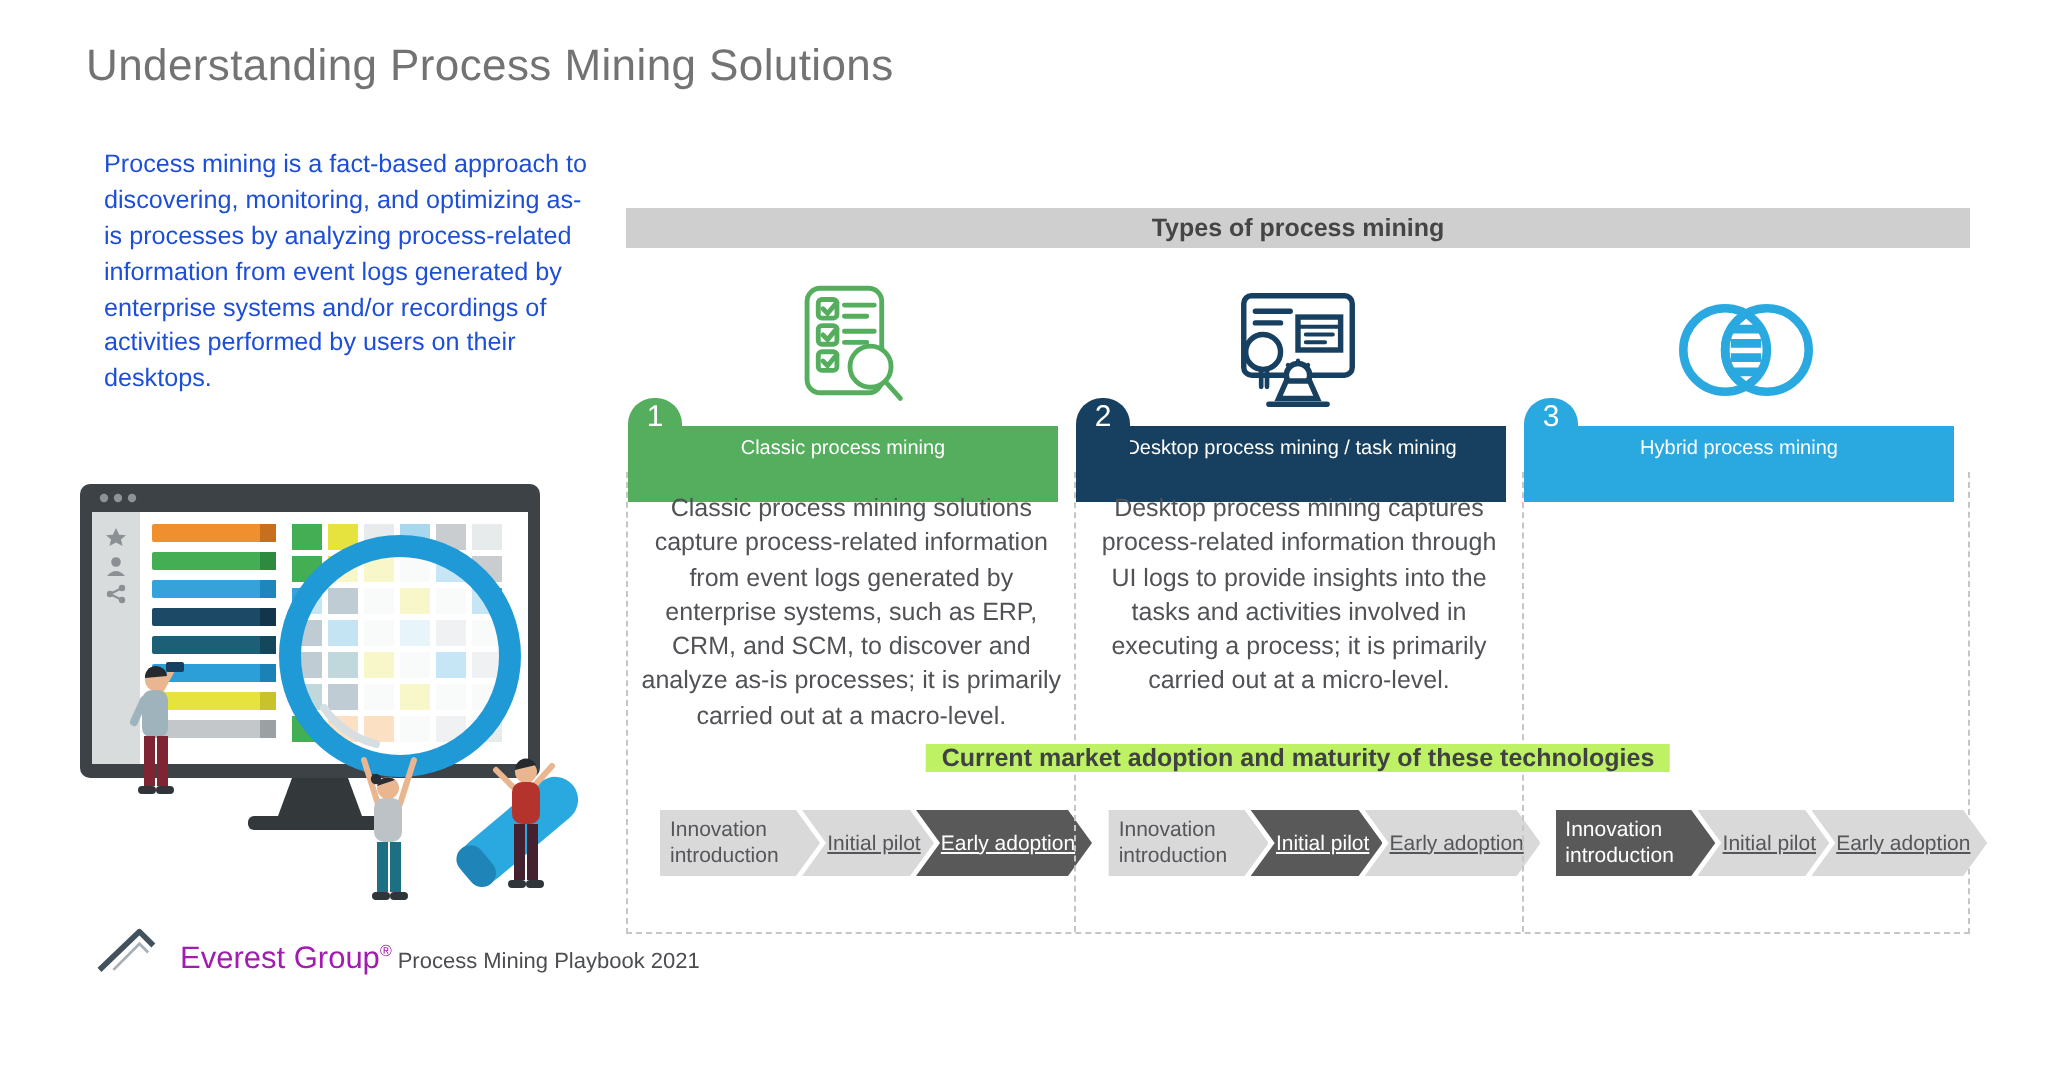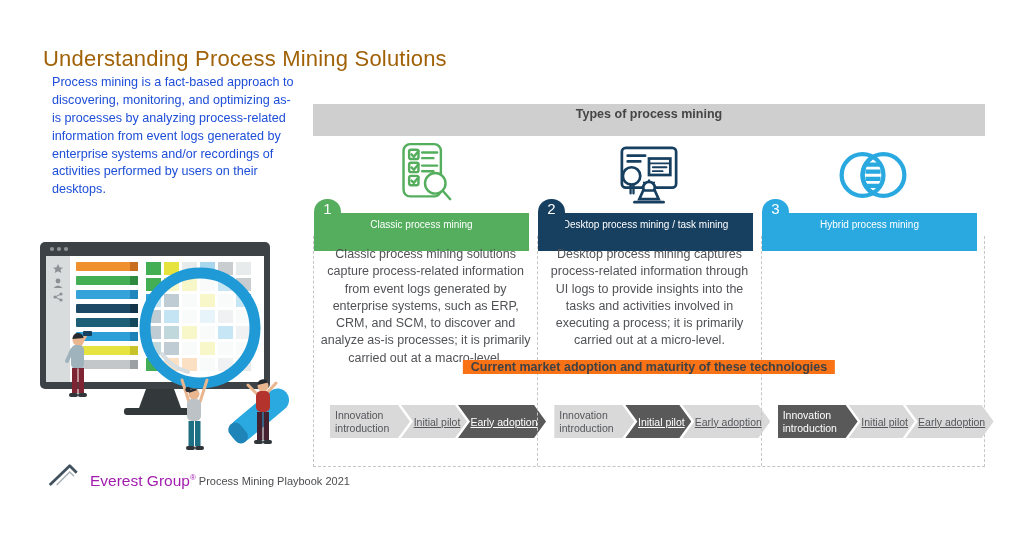--- a/index.html
+++ b/index.html
@@ -1,32 +1,32 @@
 <!DOCTYPE html>
 <html lang="en"><head>
 <meta charset="utf-8">
 <style>
   html,body{margin:0;padding:0;background:#ffffff;}
   body{width:1024px;height:535px;position:relative;overflow:hidden;
        font-family:"Liberation Sans","DejaVu Sans",sans-serif;color:#54565a;}
 
   
-  .page-title{position:absolute;left:43px;top:46px;font-size:22px;font-weight:400;
-              color:#a16207;letter-spacing:.2px;}
+  .page-title{position:absolute;left:43px;top:20px;font-size:22px;font-weight:400;
+              color:#737373;letter-spacing:.2px;}
   .intro{position:absolute;left:52px;top:74px;width:242px;font-size:12.6px;
          line-height:1.42;color:#1d4ed8;}
   .illustration{position:absolute;left:28px;top:236px;width:272px;height:216px;}
   .logo-row{position:absolute;left:48px;top:461px;display:flex;align-items:flex-end;}
   .logo-mark{width:40px;height:27px;margin-right:2px;}
   .brand{font-size:15.5px;color:#a21caf;line-height:1;}
   .brand sup{font-size:8px;}
   .caption{font-size:11px;color:#4b4d50;margin-left:3px;padding-bottom:1px;}
 
   
-  .panel-header{position:absolute;left:313px;top:104px;width:672px;height:32px;
+  .panel-header{position:absolute;left:313px;top:104px;width:672px;height:20px;
                 background:#cfcfcf;text-align:center;font-size:12.5px;font-weight:700;
                 color:#454545;line-height:20px;}
   .icons-row{position:absolute;left:313px;top:134px;width:672px;height:76px;
              display:grid;grid-template-columns:1fr 1fr 1fr;align-items:end;
              justify-items:center;}
   .bars-row{position:absolute;left:313px;top:213px;width:672px;height:23px;
             display:grid;grid-template-columns:1fr 1fr 1fr;}
   .bar-cell{position:relative;}
   .type-bar{height:38px;margin:0 8px 0 1px;color:#fff;font-size:10px;
             text-align:center;line-height:23px;white-space:nowrap;}
@@ -38,22 +38,22 @@
   .c-hybrid{background:#2aa9e0;}
 
   .panel-body{position:absolute;left:313px;top:236px;width:672px;height:231px;
               border-left:1px dashed #c6c6c6;border-right:1px dashed #c6c6c6;
               border-bottom:1px dashed #c6c6c6;display:grid;
               grid-template-columns:1fr 1fr 1fr;box-sizing:border-box;}
   .col-body{position:relative;box-sizing:border-box;}
   .col-body + .col-body{border-left:1px dashed #c6c6c6;}
   .type-desc{margin:10px 5px 0 5px;font-size:12.5px;line-height:1.38;
              text-align:center;color:#505256;}
-  .adoption-title{position:absolute;top:124px;left:50%;transform:translateX(-50%);
-                  white-space:nowrap;background:#f97316;padding:0 8px;z-index:2;
+  .adoption-title{position:absolute;top:136px;left:50%;transform:translateX(-50%);
+                  white-space:nowrap;background:#bef264;padding:0 8px;z-index:2;
                   font-size:12.5px;font-weight:700;color:#3f4144;}
 
   
   .stages{position:absolute;top:169px;left:16px;display:flex;}
   .stage{height:33px;background:#d9d9d9;color:#54565a;font-size:10.5px;
          display:flex;align-items:center;justify-content:center;
          white-space:nowrap;flex:0 0 auto;box-sizing:border-box;
          clip-path:polygon(0 0,calc(100% - 12px) 0,100% 50%,calc(100% - 12px) 100%,0 100%,12px 50%);}
   .stage + .stage{margin-left:-9px;text-decoration:underline;}
   .stage.s1{width:80px;clip-path:polygon(0 0,calc(100% - 12px) 0,100% 50%,calc(100% - 12px) 100%,0 100%);

